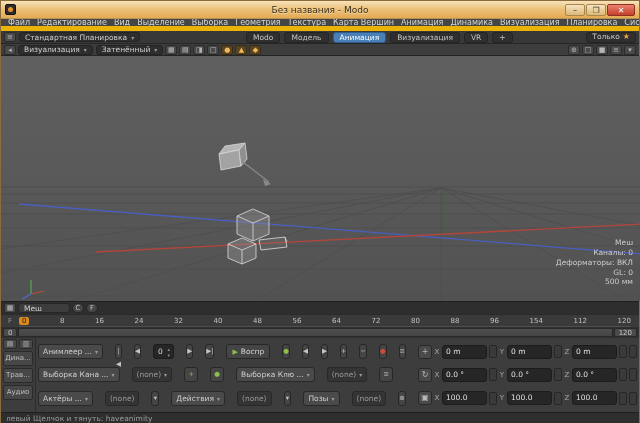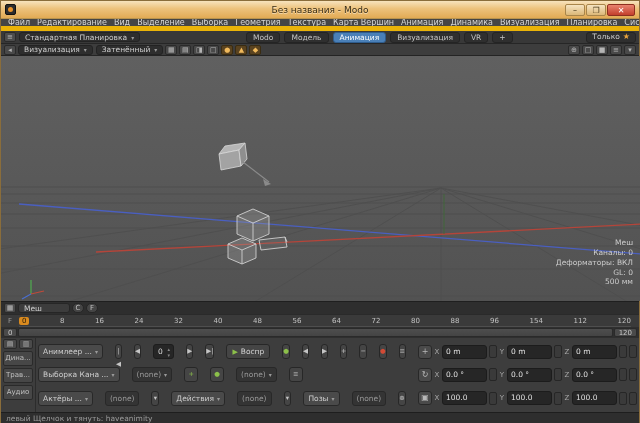--- a/index.html
+++ b/index.html
@@ -343,20 +343,24 @@
         <div class="dd">
           <span>Выборка Кана ...</span>
           <span class="arr">▾</span>
         </div>
         <div class="dd val">
           <span>(none)</span>
           <span class="arr">▾</span>
         </div>
         <div class="tbtn green">+</div>
         <div class="tbtn green">●</div>
+        <div class="dd">
+          <span>Выборка Клю ...</span>
+          <span class="arr">▾</span>
+        </div>
         <div class="dd val">
           <span>(none)</span>
           <span class="arr">▾</span>
         </div>
         <div class="tbtn">≡</div>
 
         <div class="xform">
           <div class="xlead">↻</div>
           <span class="axl">X</span>
           <div class="xfield">0.0 °</div>

